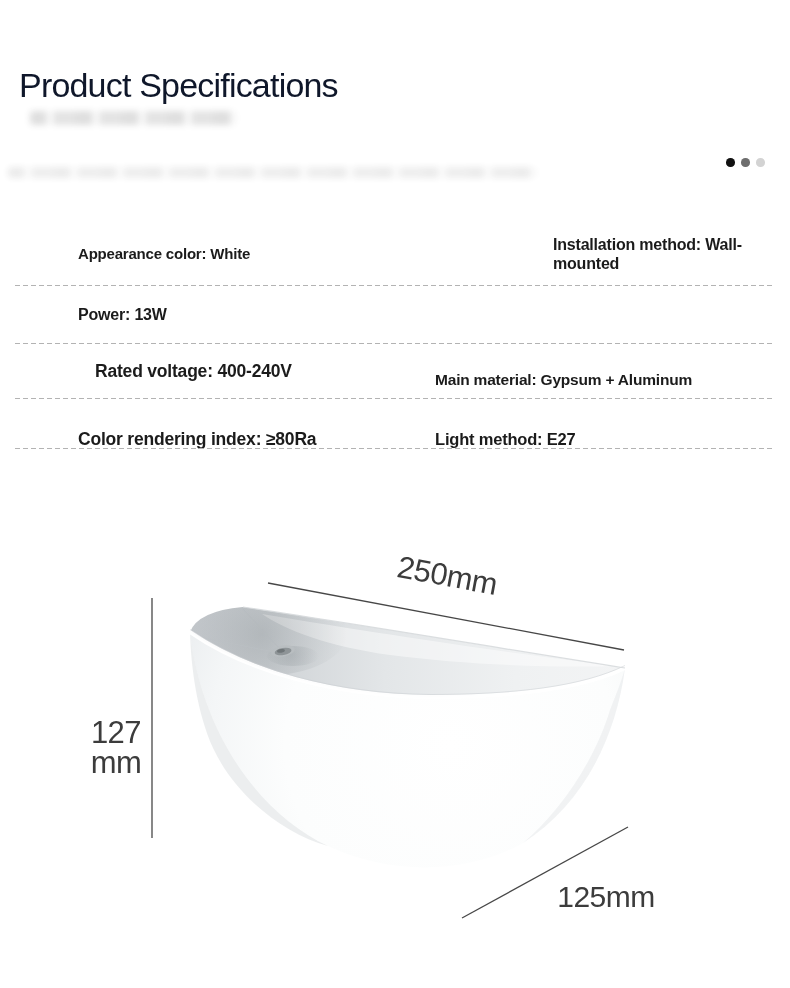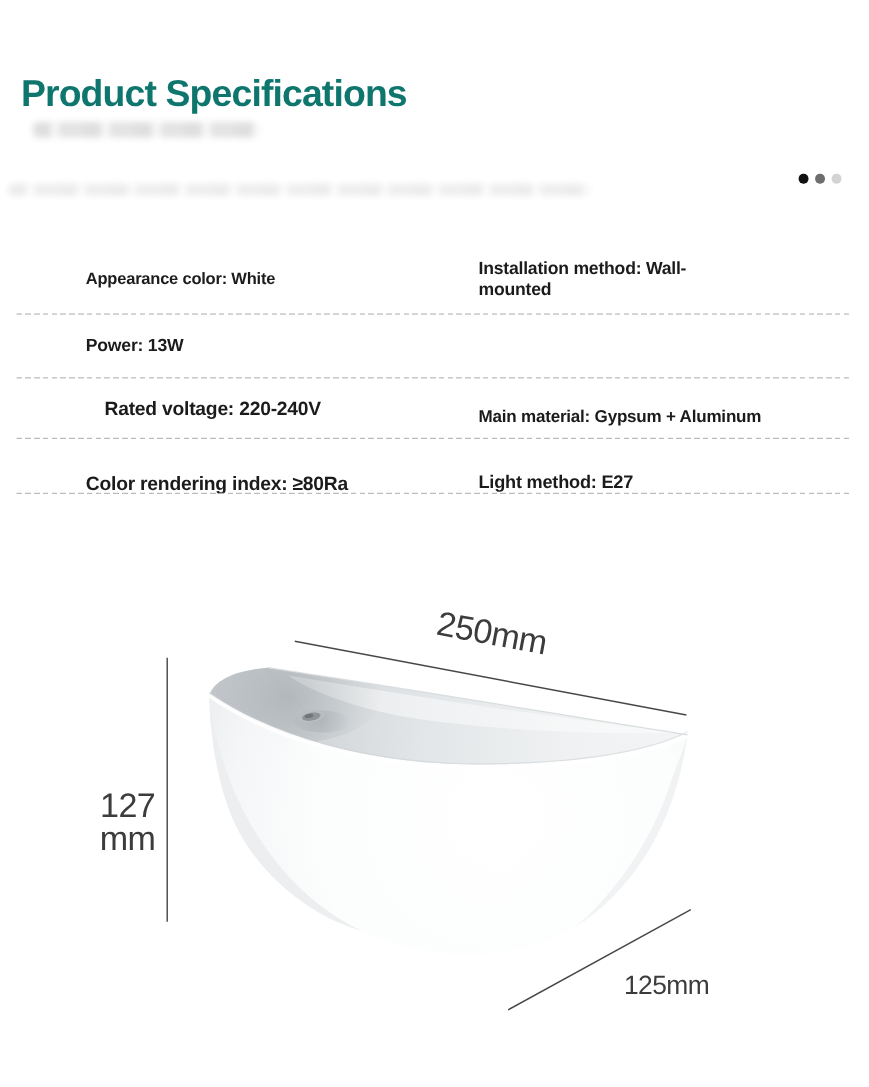--- a/index.html
+++ b/index.html
@@ -1,59 +1,59 @@
 <!DOCTYPE html>
 <html><head>
 <meta charset="utf-8">
 <style>
   * { margin:0; padding:0; box-sizing:border-box; }
   html,body { background:#ffffff; }
   body { font-family:"Liberation Sans", sans-serif; }
   .page { position:relative; width:790px; height:988px; background:#ffffff; overflow:hidden; }
 
   
-  .title { position:absolute; left:19px; top:66px; font-size:34px; font-weight:700;
-           letter-spacing:-0.8px; color:#0f766e; white-space:nowrap; }
+  .title { position:absolute; left:19px; top:66px; font-size:34px; font-weight:400;
+           letter-spacing:-0.8px; color:#0f172a; white-space:nowrap; }
   .ghost { position:absolute; filter:blur(3px); border-radius:4px; pointer-events:none;
            background:repeating-linear-gradient(90deg, rgba(40,40,40,.30) 0 16px,
                       rgba(40,40,40,.08) 16px 24px, rgba(40,40,40,.26) 24px 46px); }
   .ghost-title { left:30px; top:111px; width:206px; height:14px; opacity:.5; }
   .subtitle { position:absolute; left:10px; top:141px; font-size:20px; font-weight:800;
               letter-spacing:-0.4px; color:#101010; white-space:nowrap; }
   .ghost-subtitle { left:8px; top:167px; width:530px; height:11px; opacity:.30; }
   .dots { position:absolute; left:726px; top:158px; display:flex; gap:6.5px; }
   .dot { width:8.5px; height:8.5px; border-radius:50%; background:#ccc; }
 
   
   .spec-table { position:absolute; left:15px; top:222px; width:760px; }
   .spec-row { position:relative; display:flex; align-items:center; }
   .spec-row::after { content:""; position:absolute; left:0; right:0; bottom:0; height:1px;
       background:repeating-linear-gradient(90deg,#b3b3b3 0 5px, rgba(0,0,0,0) 5px 8px); }
-  .row-1 { height:64px; } .row-2 { height:58px; } .row-3 { height:55px; } .row-4 { height:50px;align-items:flex-end; }
+  .row-1 { height:64px;justify-content:space-between; } .row-2 { height:58px; } .row-3 { height:55px; } .row-4 { height:50px;align-items:flex-end; }
   .cell { font-weight:700; color:#1b1b1b; letter-spacing:-0.2px; line-height:1.15; }
   .cell-left  { flex:0 0 420px; padding-left:63px; }
   .row-3 .cell-left { padding-left:80px; }
   .cell-right { flex:1; }
   .fz-r1l { font-size:15px; }
   .fz-r1r { font-size:16px; line-height:19.5px; max-width:222px; }
   .fz-r2l { font-size:16px; }
   .fz-r2r { font-size:18px; }
   .fz-r3l { font-size:17.5px; }
   .fz-r3r { font-size:15.5px;margin-top:16px; }
   .fz-r4l { font-size:17.5px; }
   .fz-r4r { font-size:16.5px; }
 
   
   .diagram-svg { position:absolute; left:0; top:540px; }
   .dim-label { position:absolute; color:#3c3c3c; font-weight:400; text-align:center;
                letter-spacing:-0.5px; }
   .dim-width  { left:387px; top:560px; width:120px; height:34px; line-height:32px;
                 font-size:31px; transform:rotate(10.5deg); }
   .dim-height { left:85px; top:682px; width:62px; font-size:31px; line-height:30px;margin-top:36px; }
-  .dim-depth  { left:555px; top:882px; width:102px; height:32px; line-height:30px; font-size:24px; }
+  .dim-depth  { left:555px; top:882px; width:102px; height:32px; line-height:30px; font-size:30px; }
 </style>
 </head>
 <body>
 
 <div class="page">
 
   <h1 class="title">Product Specifications</h1>
   <div class="ghost ghost-title"></div>
   <div class="ghost ghost-subtitle"></div>
 
@@ -65,21 +65,21 @@
 
   <section class="spec-table">
     <div class="spec-row row-1">
       <div class="cell cell-left fz-r1l">Appearance color: White</div>
       <div class="cell cell-right fz-r1r">Installation method: Wall-mounted</div>
     </div>
     <div class="spec-row row-2">
       <div class="cell cell-left fz-r2l">Power: 13W</div>
     </div>
     <div class="spec-row row-3">
-      <div class="cell cell-left fz-r3l">Rated voltage: 220-240V</div>
+      <div class="cell cell-left fz-r3l">Rated voltage: 400-240V</div>
       <div class="cell cell-right fz-r3r">Main material: Gypsum + Aluminum</div>
     </div>
     <div class="spec-row row-4">
       <div class="cell cell-left fz-r4l">Color rendering index: ≥80Ra</div>
       <div class="cell cell-right fz-r4r">Light method: E27</div>
     </div>
   </section>
 
   <svg class="diagram-svg" width="790" height="440" viewBox="0 540 790 440" xmlns="http://www.w3.org/2000/svg">
     <defs>

